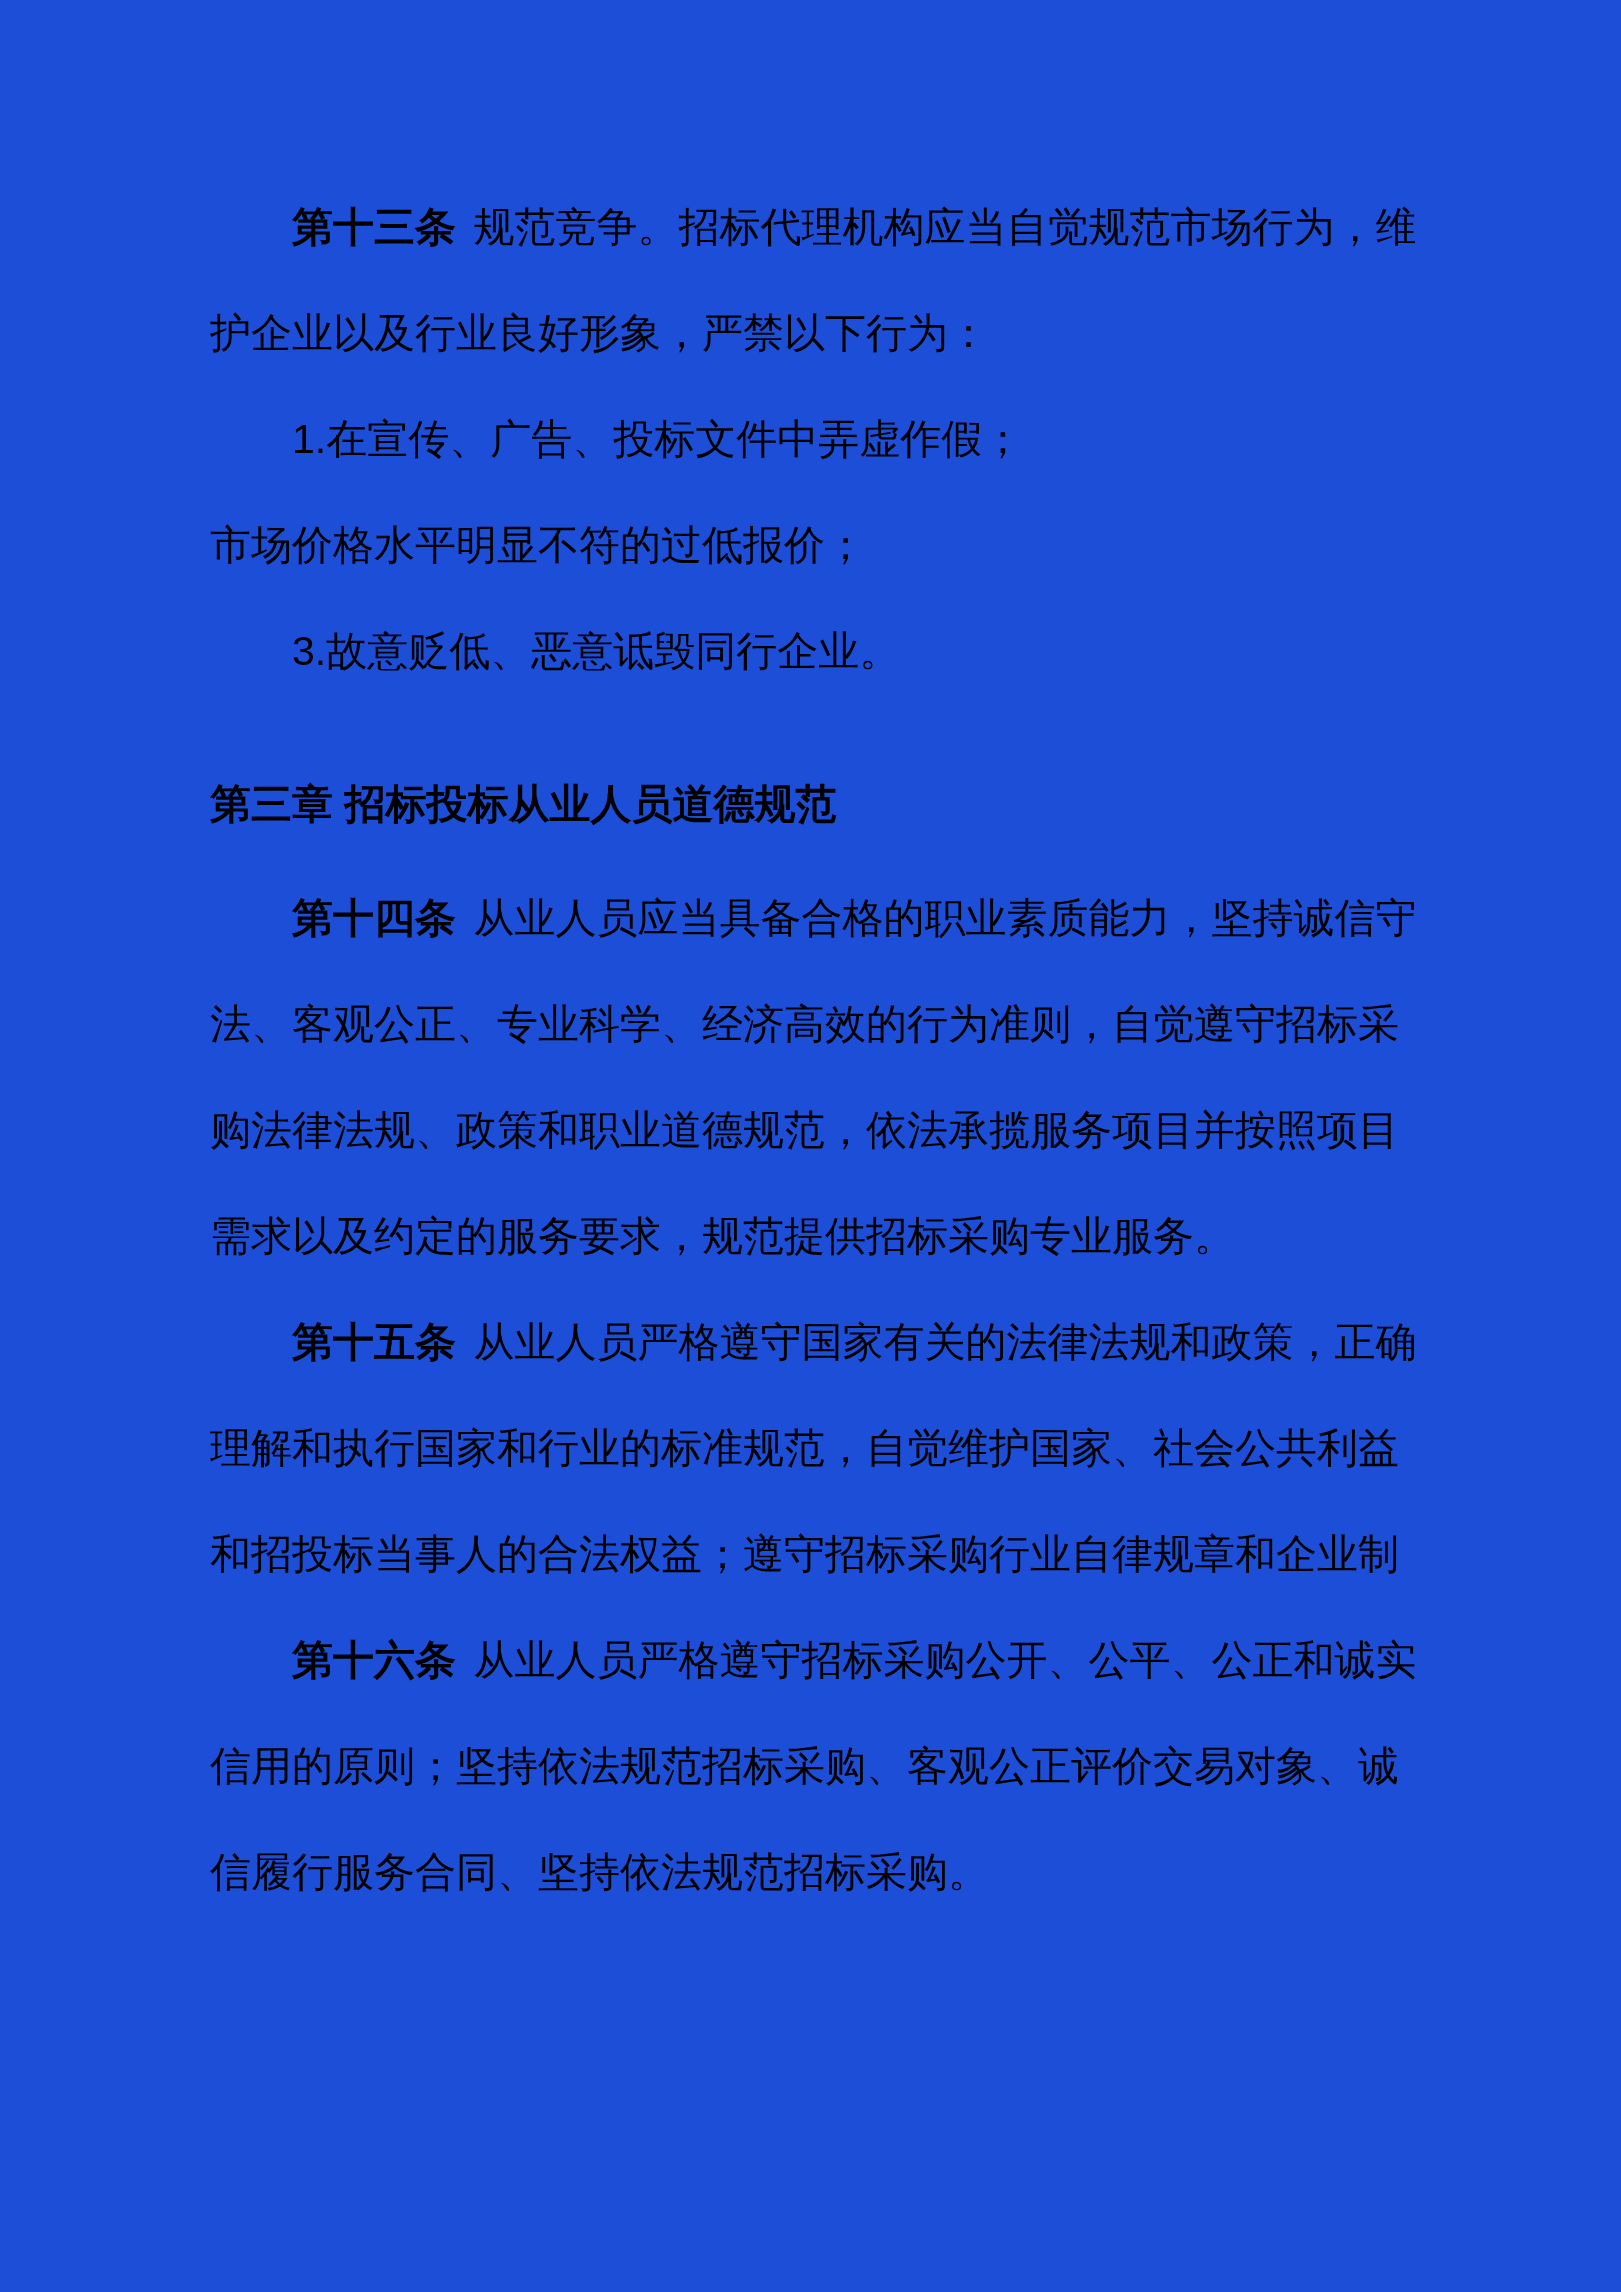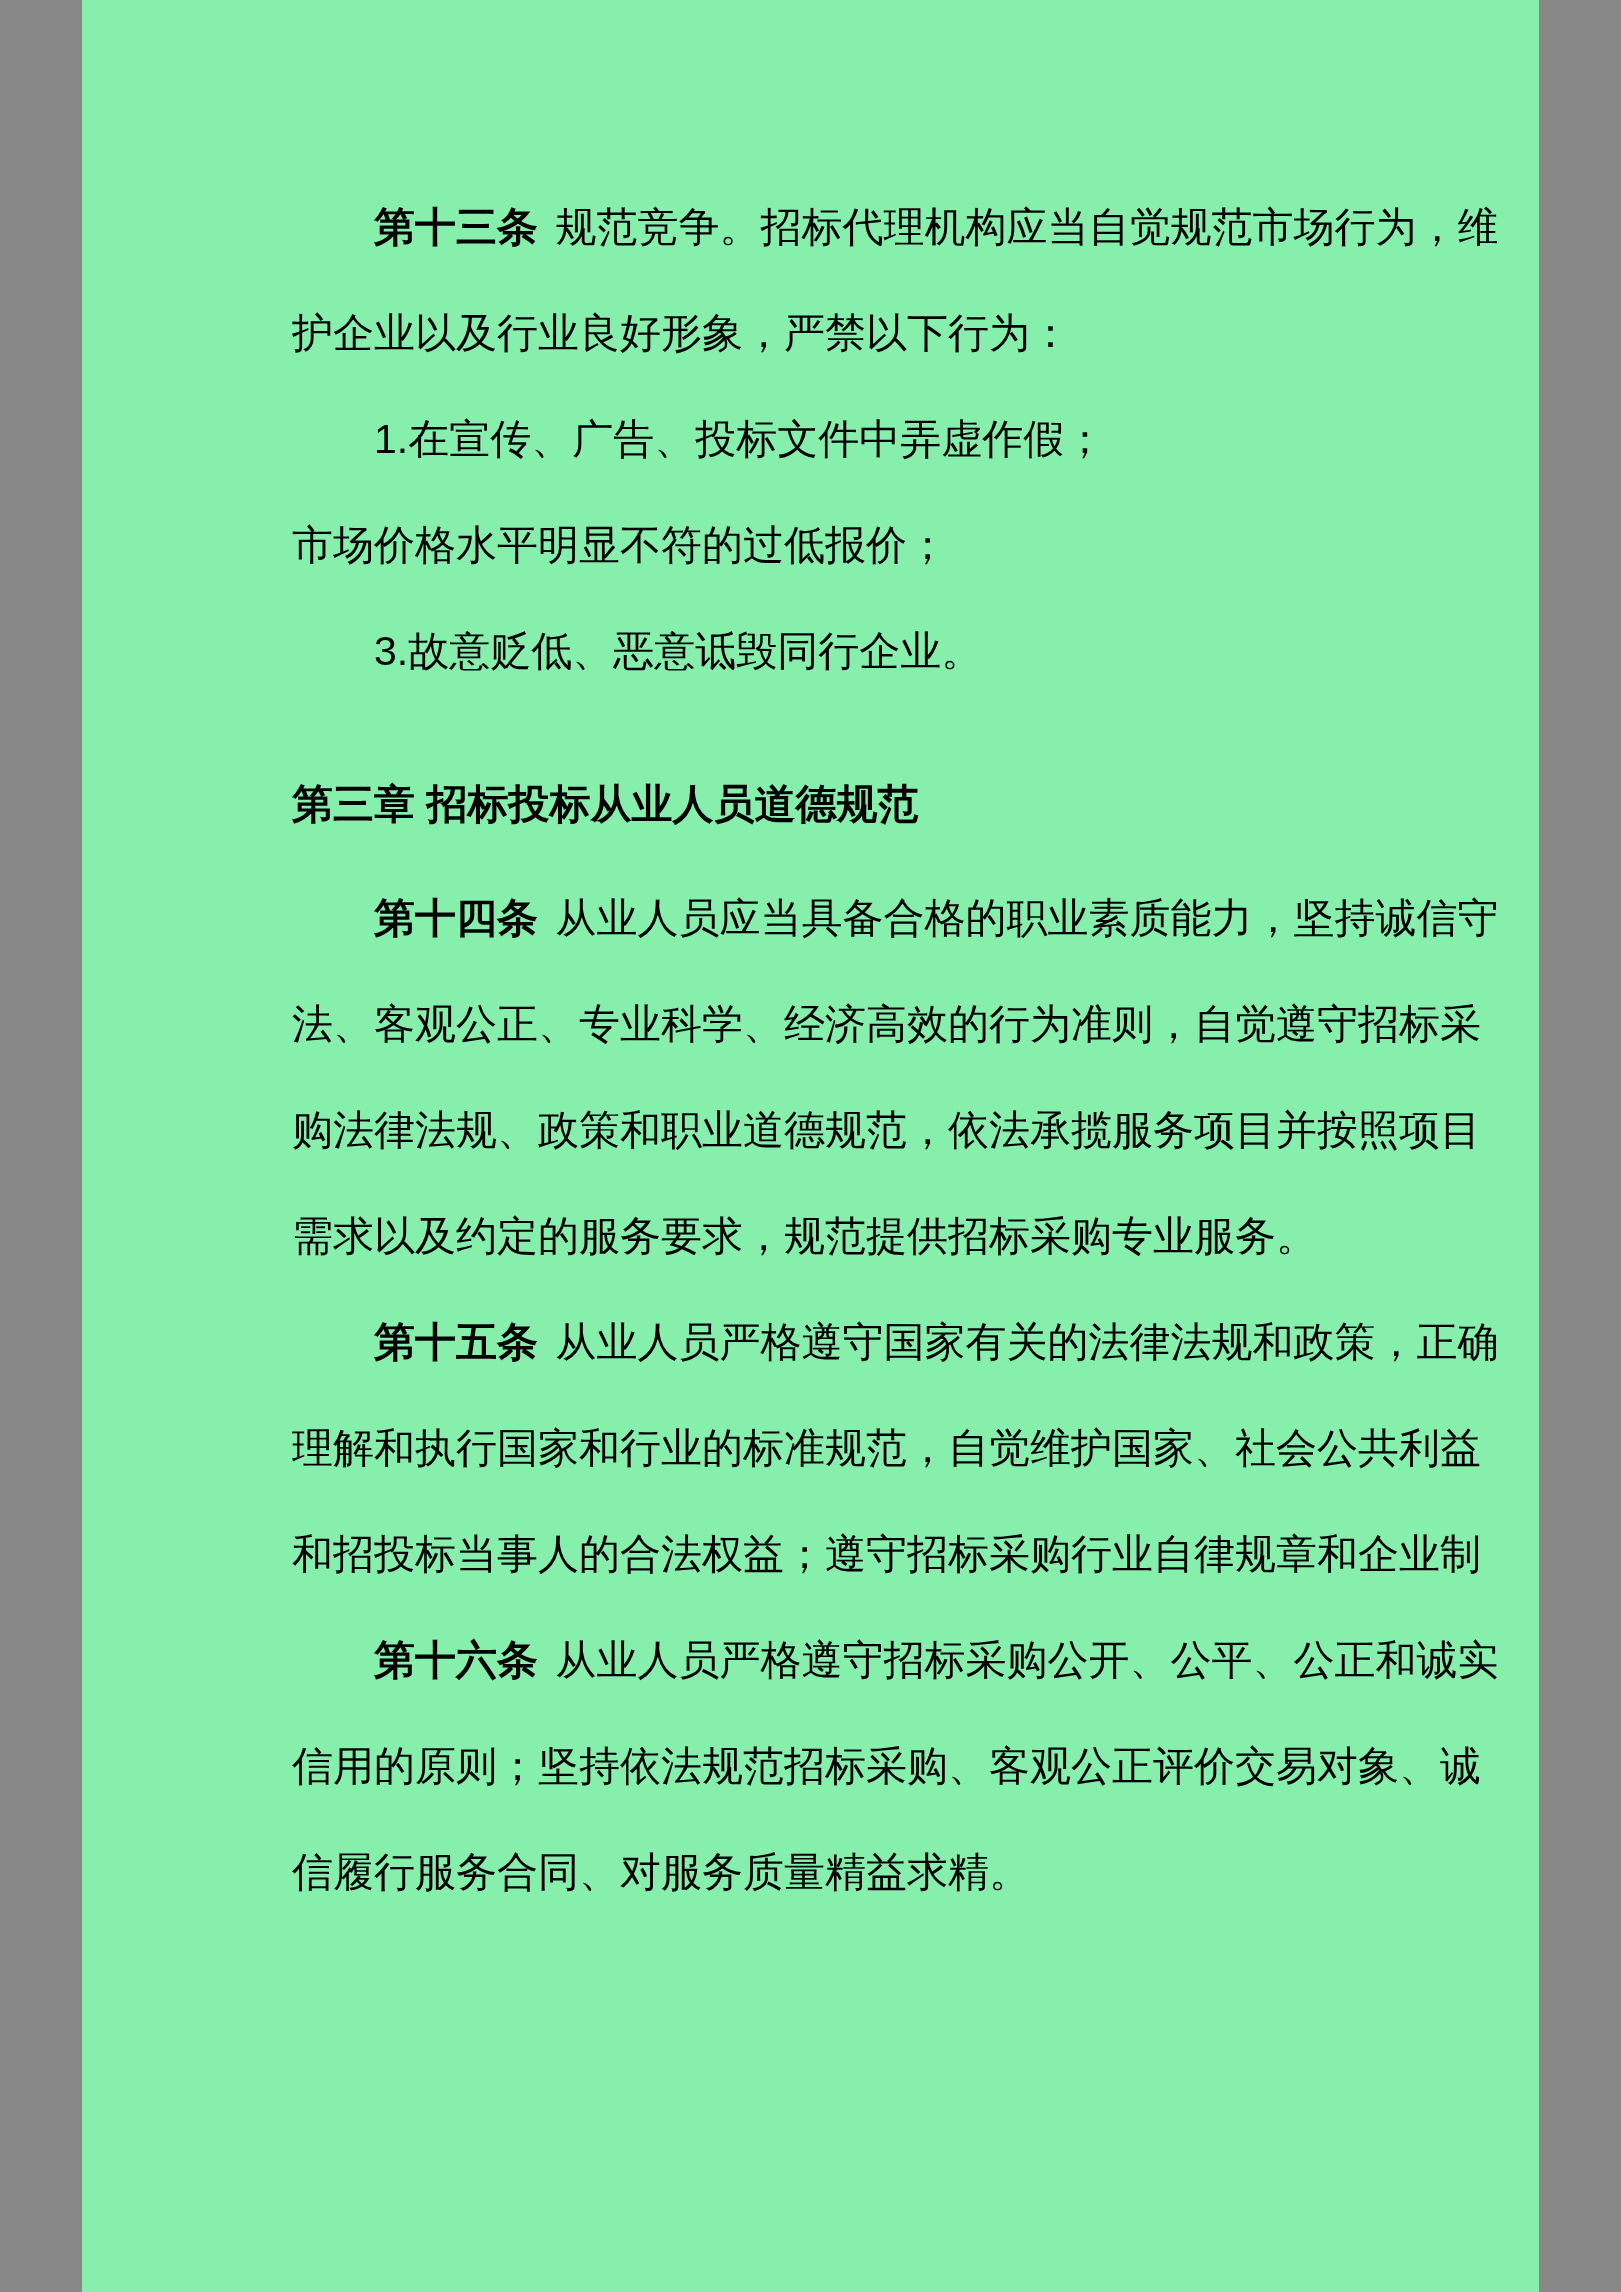--- a/index.html
+++ b/index.html
@@ -2,24 +2,24 @@
 <html><head>
 <meta charset="utf-8">
 <style>
   html, body {
     margin: 0;
     padding: 0;
     background: #888888;
   }
   .page {
     position: relative;
-    width: 1457px;
+    width: 1621px;
     height: 2293px;
     margin: 0 auto;
-    background: #86efac;
+    background: #1d4ed8;
     overflow: hidden;
     font-family: "Liberation Sans", sans-serif;
     color: #000000;
   }
   .text-column {
     position: absolute;
     top: 174px;
     left: 210px;
     width: 1202px;
   }
@@ -57,16 +57,16 @@
       <div class="line chapter-heading">第三章 招标投标从业人员道德规范</div>
       <div class="line indent"><span class="article-no">第十四条</span><span>从业人员应当具备合格的职业素质能力，坚持诚信守</span></div>
       <div class="line">法、客观公正、专业科学、经济高效的行为准则，自觉遵守招标采</div>
       <div class="line">购法律法规、政策和职业道德规范，依法承揽服务项目并按照项目</div>
       <div class="line">需求以及约定的服务要求，规范提供招标采购专业服务。</div>
       <div class="line indent"><span class="article-no">第十五条</span><span>从业人员严格遵守国家有关的法律法规和政策，正确</span></div>
       <div class="line">理解和执行国家和行业的标准规范，自觉维护国家、社会公共利益</div>
       <div class="line">和招投标当事人的合法权益；遵守招标采购行业自律规章和企业制</div>
       <div class="line indent"><span class="article-no">第十六条</span><span>从业人员严格遵守招标采购公开、公平、公正和诚实</span></div>
       <div class="line">信用的原则；坚持依法规范招标采购、客观公正评价交易对象、诚</div>
-      <div class="line">信履行服务合同、对服务质量精益求精。</div>
+      <div class="line">信履行服务合同、坚持依法规范招标采购。</div>
     </div>
 </div>
 
 
 </body></html>

